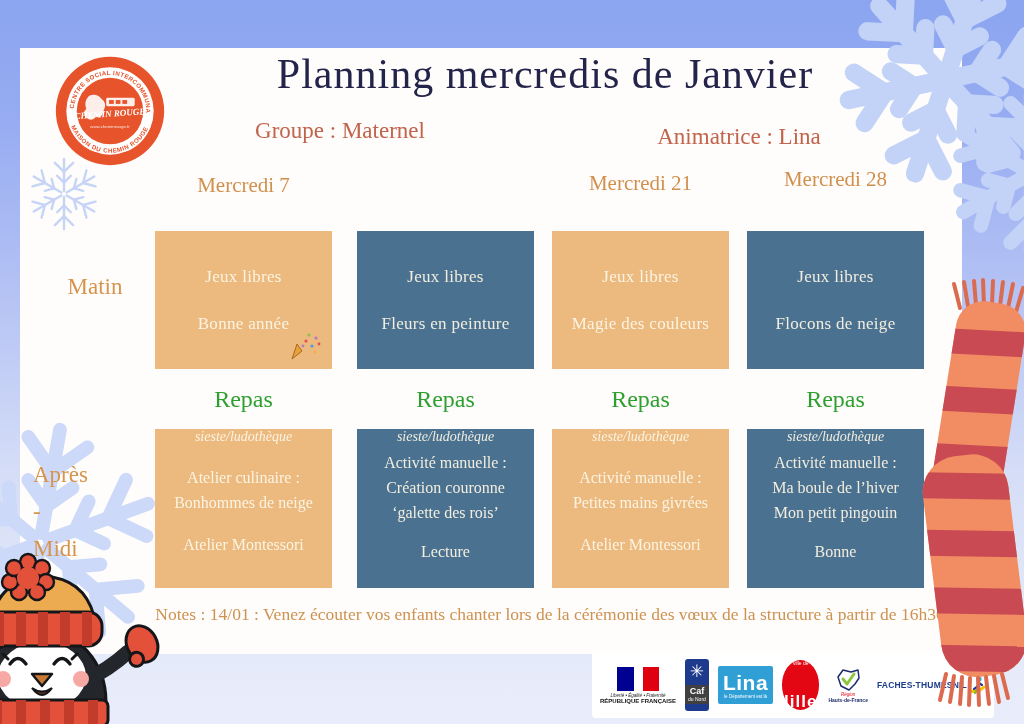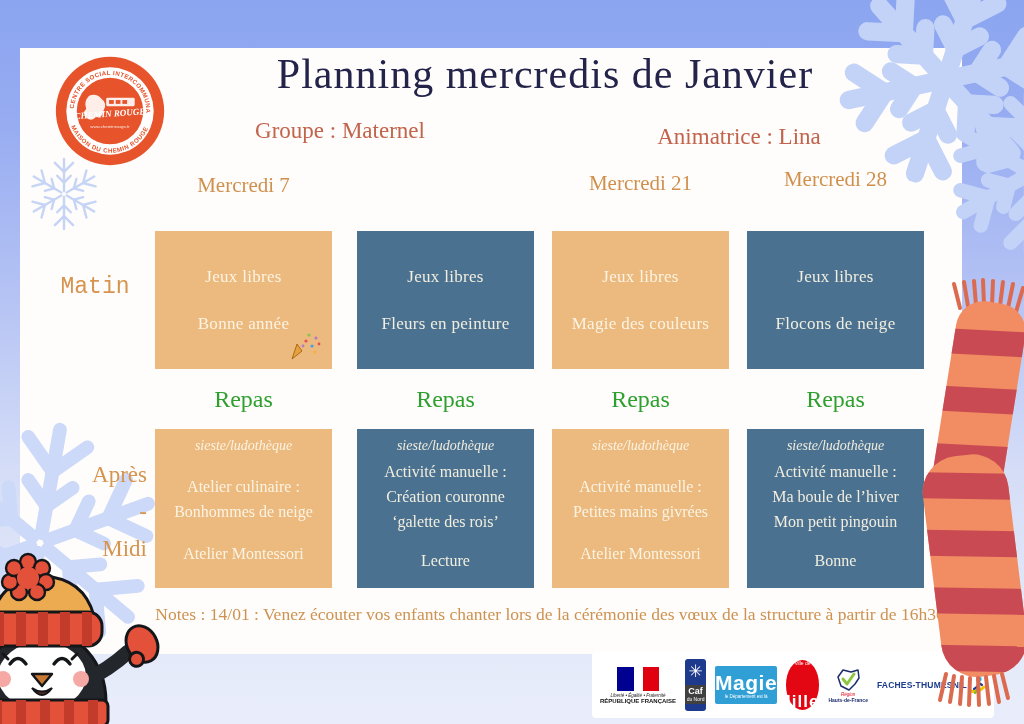--- a/index.html
+++ b/index.html
@@ -9,33 +9,33 @@
   .card{position:absolute;left:20px;top:48px;width:942px;height:606px;background:#fefdfc;}
   
   .flake{position:absolute;pointer-events:none;}
   
   .title{position:absolute;left:130px;top:50px;width:830px;text-align:center;
     font-size:42px;color:#24244b;letter-spacing:1px;z-index:5;}
   .subtitle{position:absolute;font-size:23px;color:#c2634b;z-index:5;}
   .group{left:200px;top:118px;width:280px;text-align:center;}
   .anim{left:600px;top:124px;width:278px;text-align:center;}
   .rowlab{position:absolute;color:#d6944e;font-size:23px;z-index:5;}
-  .matin-lab{left:40px;top:274px;width:110px;text-align:center;font-family:Liberation Mono, monospace;}
-  .apres-lab{left:33px;top:456px;width:114px;text-align:right;line-height:37px;}
+  .matin-lab{left:40px;top:274px;width:110px;text-align:center;}
+  .apres-lab{left:33px;top:456px;width:114px;text-align:left;line-height:37px;}
   
   .col{position:absolute;top:160px;width:177px;height:440px;z-index:5;}
   .col-1{left:155px}.col-2{left:357px}.col-3{left:552px}.col-4{left:747px}
   .day{position:absolute;left:0;width:100%;text-align:center;color:#d0904c;font-size:21px;}
   .col-1 .day{top:13px}.col-2 .day{top:3px}.col-3 .day{top:11px}.col-4 .day{top:7px}
   .mcard{position:absolute;top:71px;left:0;width:177px;height:138px;display:flex;
     flex-direction:column;align-items:center;justify-content:center;gap:27px;
     font-size:17px;letter-spacing:.3px;text-align:center;}
   .repas{position:absolute;top:226px;left:0;width:100%;text-align:center;color:#2fa02f;font-size:24px;}
   .acard{position:absolute;top:269px;left:0;width:177px;height:159px;box-sizing:border-box;
-    display:flex;flex-direction:column;align-items:center;padding-top:9px;font-size:16px;text-align:center;}
+    display:flex;flex-direction:column;align-items:center;font-size:16px;text-align:center;}
   .orange{background:#ecb97e;color:#fbf4e3;}
   .blue{background:#4a7290;color:#f2eddf;}
   .sieste{font-style:italic;font-size:14px;}
   .aline{line-height:25px;}
   .gap-lg .sieste{margin-bottom:20px}
   .gap-sm .sieste{margin-bottom:5px}
   .alast{margin-top:14px;}
   .gap-lg .alast{margin-top:17px;}
   .popper{position:absolute;right:10px;bottom:6px;}
   .notes{position:absolute;left:150px;top:604px;width:800px;text-align:center;
@@ -257,21 +257,21 @@
       <div class="rf-name">RÉPUBLIQUE FRANÇAISE</div>
     </div>
     <div class="logo caf">
       <span class="caf-icon">✳</span>
       <div class="caf-band">
         <div class="caf-name">Caf</div>
         <div class="caf-sub">du Nord</div>
       </div>
     </div>
     <div class="logo nord">
-      <div class="nord-name">Magie</div>
+      <div class="nord-name">Lina</div>
       <div class="nord-sub">le Département est là</div>
     </div>
     <div class="logo lille">
       <div class="lille-top">ville de</div>
       <div class="lille-name">lille</div>
     </div>
     <div class="logo">
       <svg width="26" height="24" viewBox="0 0 26 24">
         <path d="M3,9 L8,2 L16,4 L23,2 L24,10 L20,16 L14,22 L6,18 Z" fill="none" stroke="#1b2b6b" stroke-width="1.5" stroke-linejoin="round"></path>
         <path d="M8,11 L12,16 L19,6" fill="none" stroke="#8cc63f" stroke-width="3" stroke-linecap="round" stroke-linejoin="round"></path>

